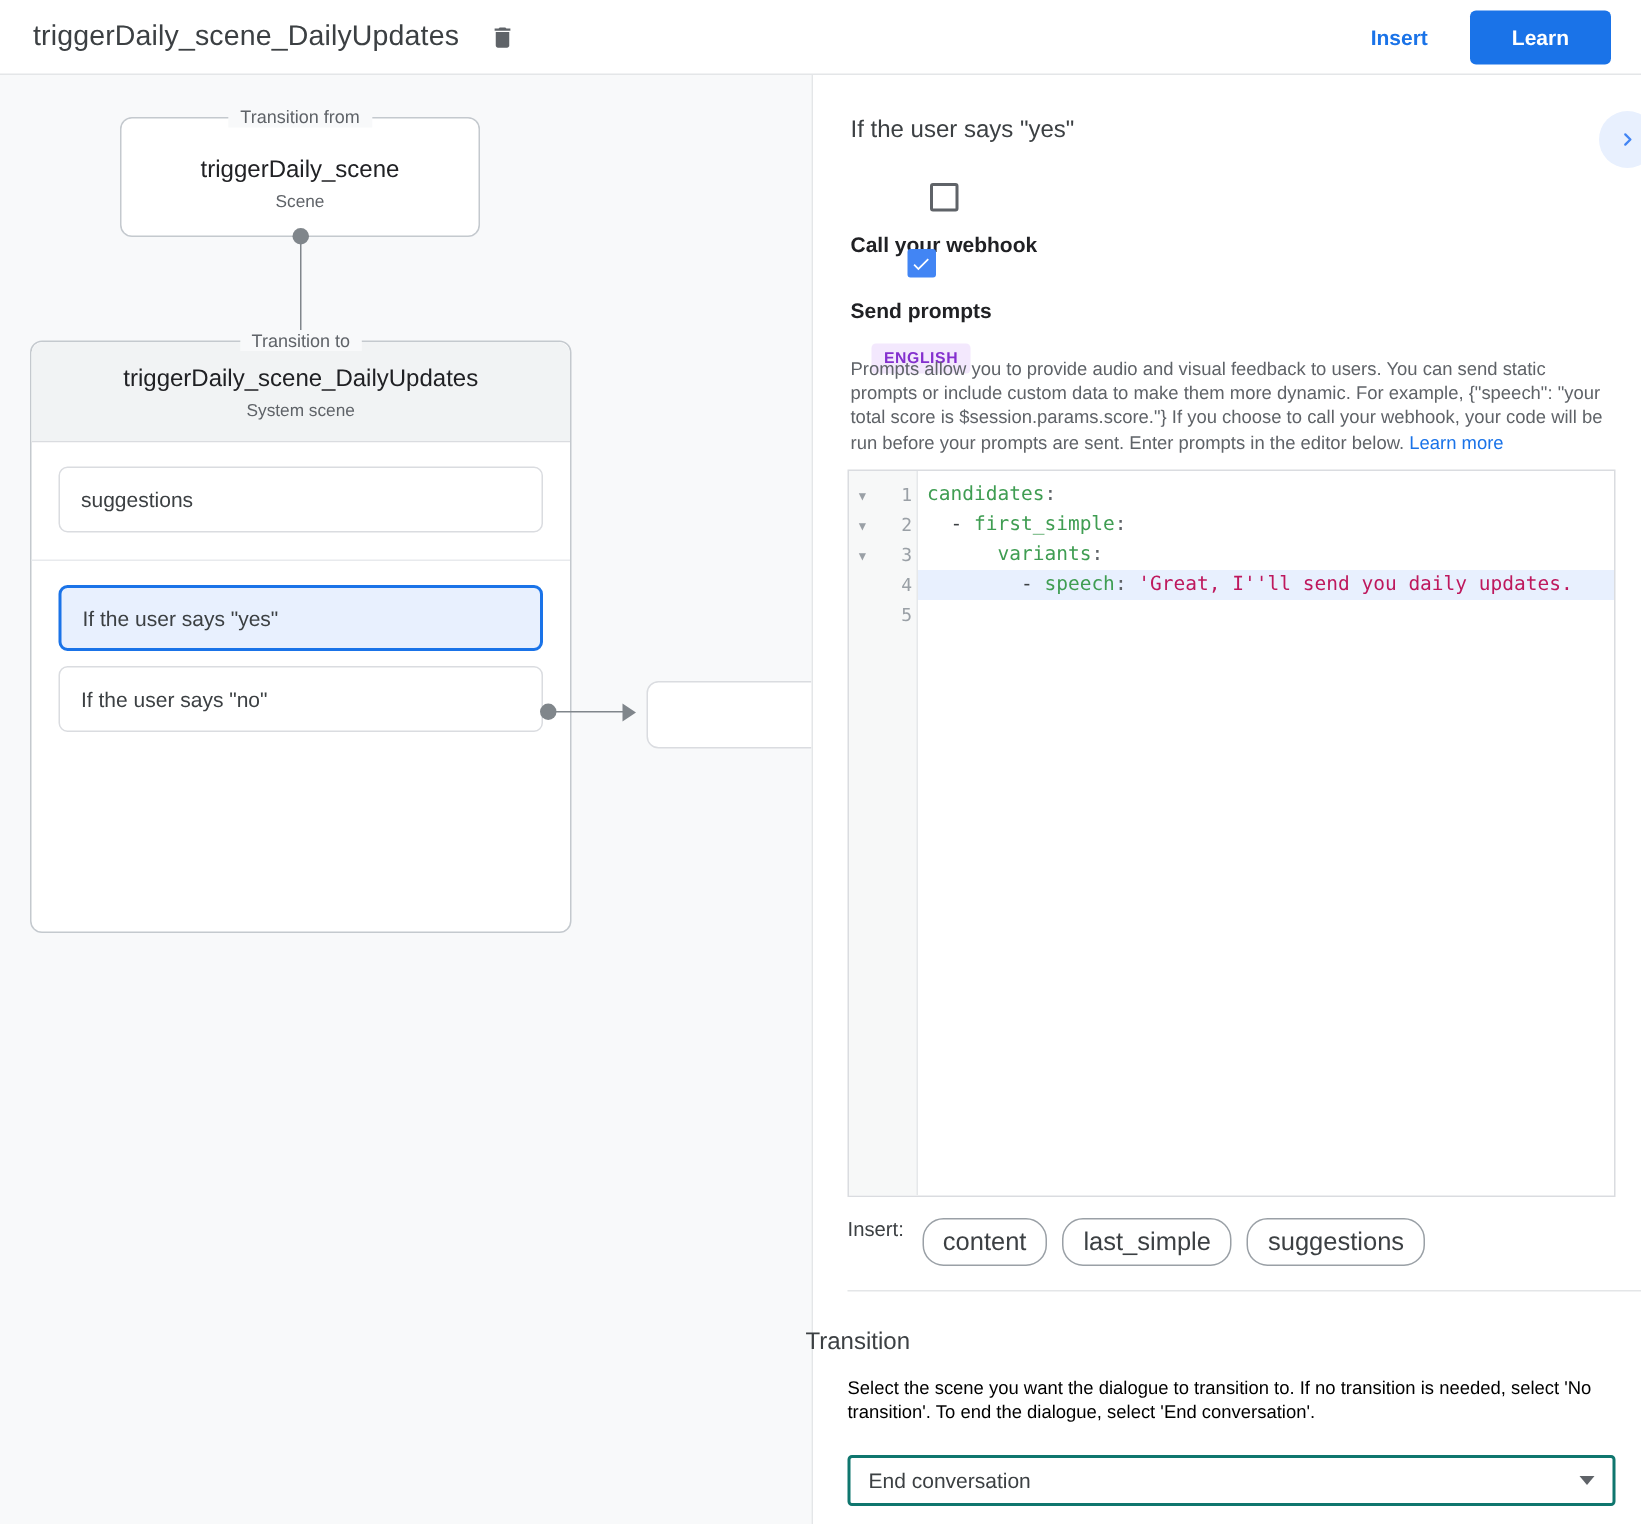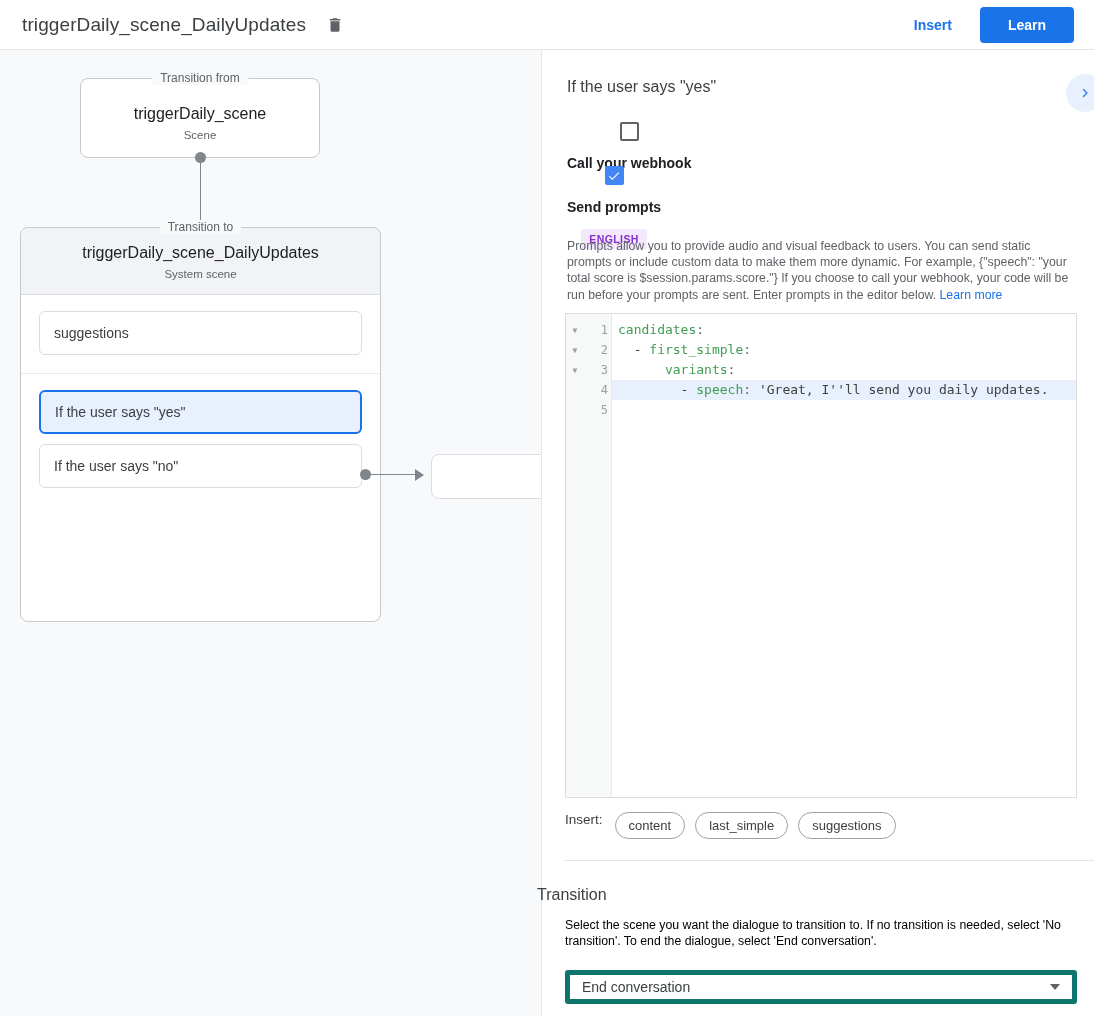--- a/index.html
+++ b/index.html
@@ -238,52 +238,52 @@
   .lnum { width: 26px; text-align: right; padding-right: 2px; }
   .code {
     flex: 1; padding-top: 6px; overflow: hidden;
     font-family: "DejaVu Sans Mono", monospace; font-size: 13px;
     white-space: pre; line-height: 20px;
   }
   .code-line { height: 20px; padding-left: 6px; }
   .code-line.hl { background: #e8f0fe; }
   .t-key { color: #3f9d52; }
   .t-punc { color: #5f6368; }
-  .t-str { color: #404040; }
+  .t-str { color: #be185d; }
   .t-plain { color: #3c4043; }
 
   .insert-row {
     position: absolute; left: 565px; top: 812px;
     display: flex; gap: 10px;
   }
   .insert-label { font-size: 13.5px; color: #3c4043; margin-right: 2px; }
   .pill {
     border: 1px solid #9aa0a6; border-radius: 14px;
-    padding: 5px 13px; font-size: 13px; color: #3c4043;
+    padding: 5px 13px; font-size: 17px; color: #3c4043;
     background: #fff; cursor: pointer;
     font-family: "Liberation Sans", sans-serif;
   }
 
   .divider {
     position: absolute; left: 565px; top: 860px;
     width: 529px; height: 1px; background: #e4e6e8;
   }
 
   .t-head {
     position: absolute; left: 537px; top: 886px;
     font-size: 16px; color: #3c4043;
   }
   .t-desc {
     position: absolute; left: 565px; top: 917px; width: 505px;
     font-size: 12.3px; line-height: 16.2px; color: #000000;
   }
   .select {
     position: absolute; left: 565px; top: 970px;
     width: 512px; height: 34px;
-    border: 5px solid #0f766e; border-radius: 3px;
+    border: 2px solid #0f766e; border-radius: 3px;
     background: #fff; display: flex; align-items: center;
     padding: 0 12px; font-size: 14px; color: #3c4043; cursor: pointer;
   }
   .caret {
     margin-left: auto;
     width: 0; height: 0;
     border-left: 5px solid transparent;
     border-right: 5px solid transparent;
     border-top: 6px solid #5f6368;
   }

